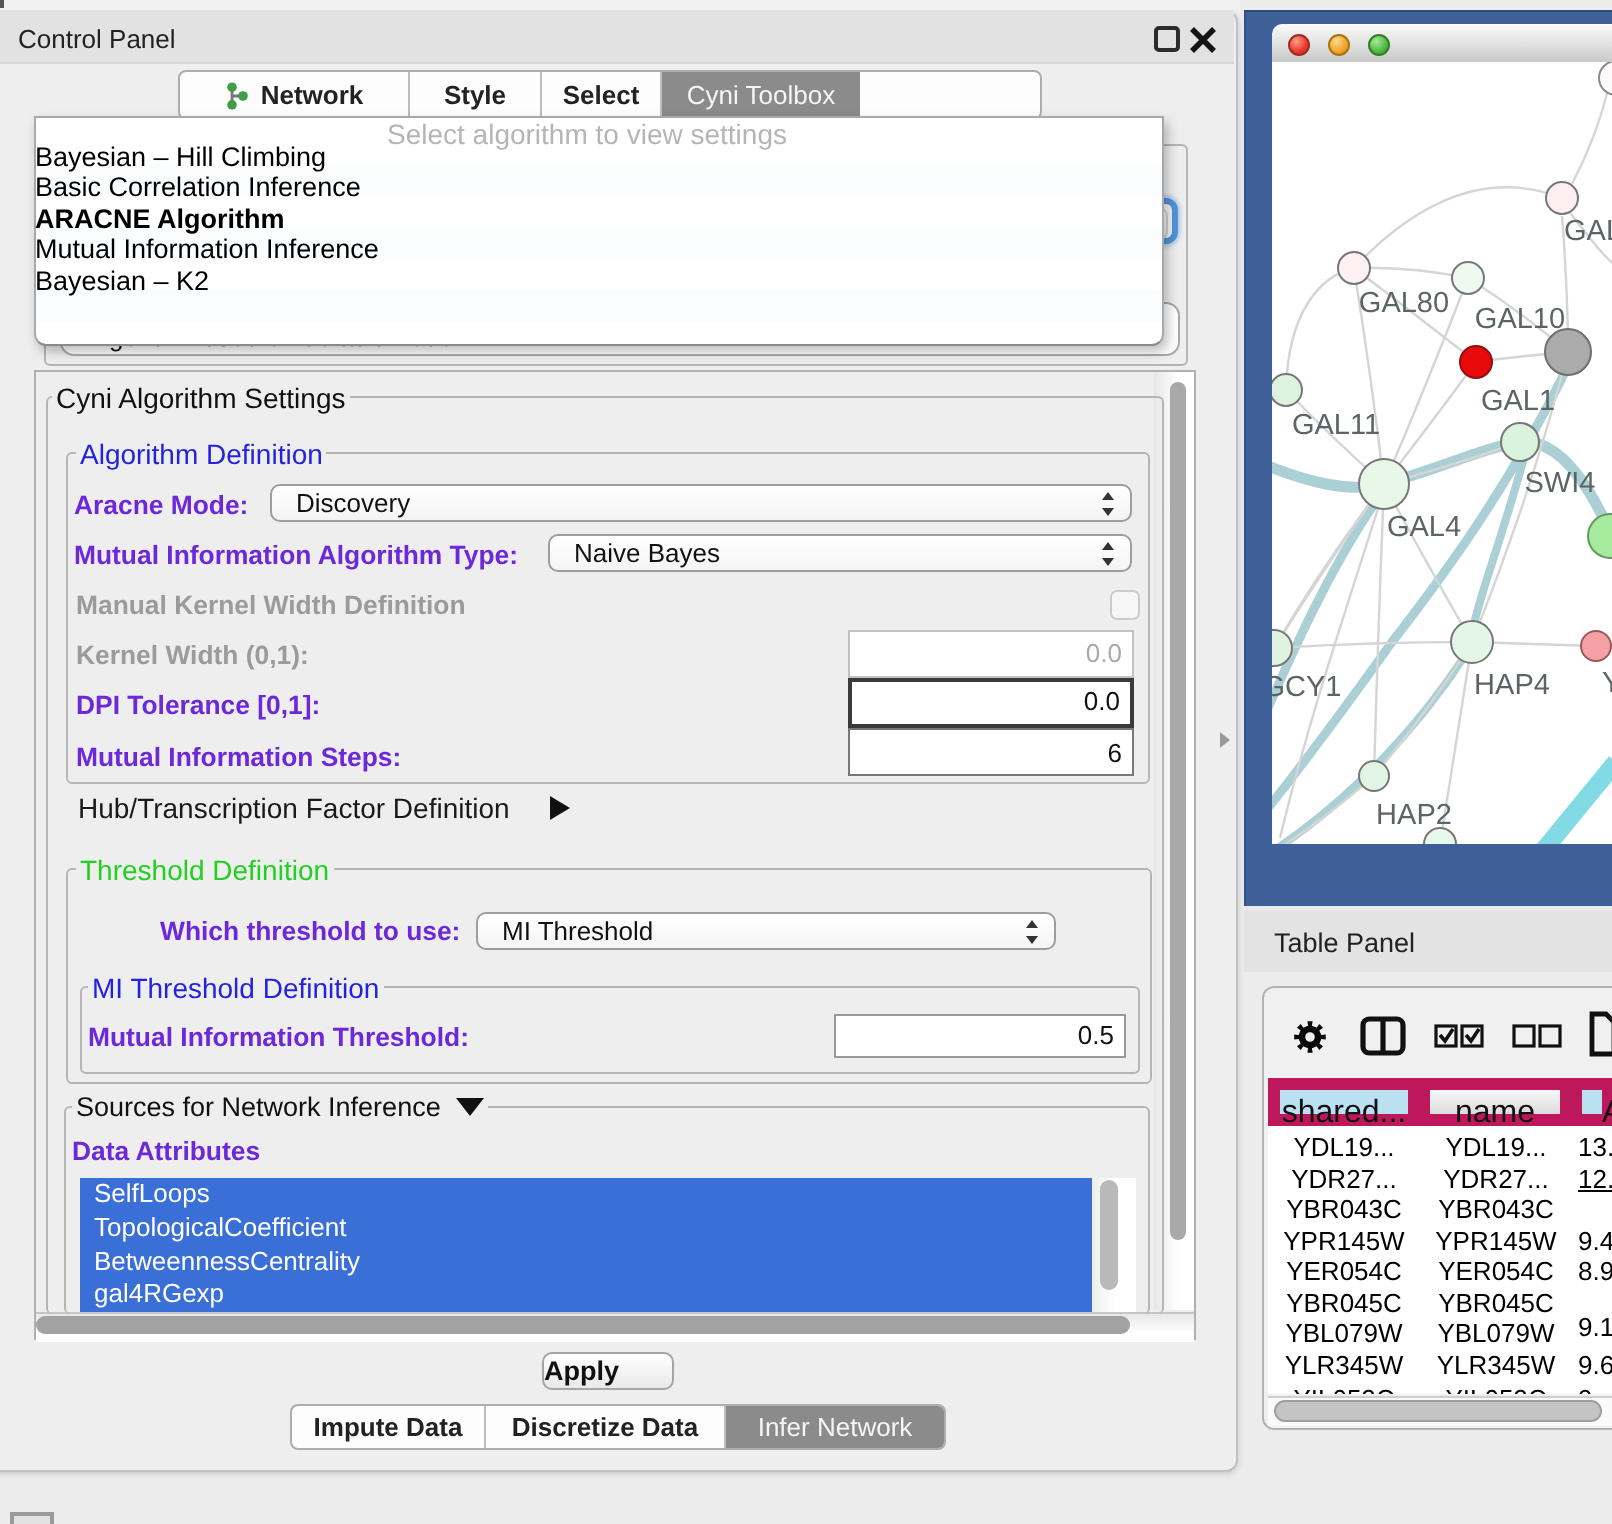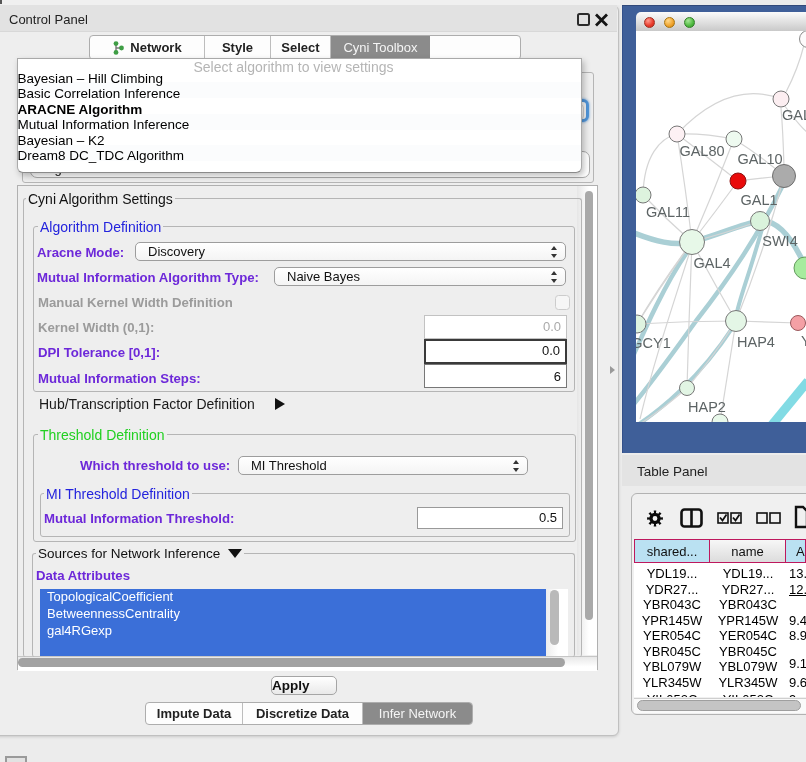--- a/index.html
+++ b/index.html
@@ -39,22 +39,22 @@
   font-size:13.5px;font-weight:700;color:#111;text-align:left;}
 
 #netwin{position:absolute;left:622px;top:5px;width:184px;height:448px;background:#3f5f99;border-top:1px solid #31497a;box-sizing:border-box;box-shadow:inset 1px 0 0 #33508a;}
 .light{position:absolute;width:9px;height:9px;border-radius:50%;}
 #netcanvas{position:absolute;left:636px;top:31px;width:170px;height:391px;background:#fff;overflow:hidden;}
 
 #tp-band{position:absolute;left:622px;top:455px;width:184px;height:31px;background:#e3e3e3;}
 #tp-band .t{position:absolute;left:15px;top:9px;font-size:13.5px;color:#222;}
 #tablebox{position:absolute;left:631px;top:493px;width:190px;height:220px;background:#f0f0f0;
   border:1px solid #b2b2b2;border-radius:6px;}
-.th{position:absolute;top:539px;height:24px;border:1px solid #be185d;box-sizing:border-box;
-  font-size:13px;color:#111;text-align:center;line-height:23px;}
+.th{position:absolute;top:539px;height:24px;border:6px solid #be185d;box-sizing:border-box;
+  font-size:16px;color:#111;text-align:center;line-height:23px;}
 .trow{position:absolute;font-size:13px;color:#000;white-space:nowrap;}
 </style>
 </head>
 <body>
 <div id="app">
 
   <div id="cp"></div>
   <div class="abs" style="left:0;top:0;width:620px;height:5px;background:#f0f0f0;"></div>
   <div id="cp-title-band" class="abs" style="left:0;top:5px;width:617px;height:26px;background:#e2e2e2;border-bottom:1px solid #d8d8d8;"></div>
   <div class="abs" style="left:9px;top:11.5px;font-size:13px;color:#222;">Control Panel</div>
@@ -154,20 +154,21 @@
   <div class="lbl" style="left:44px;top:511px;">Mutual Information Threshold:</div>
   <div class="tfield" style="left:417px;top:507px;width:144px;height:20px;border-color:#999;">
       <span class="v">0.5</span>
     </div>
 
   <div class="gbox" style="left:32px;top:553px;width:541px;height:103px;border-bottom:none;">
     <div class="gt" style="left:3px;color:#111;font-size:13.5px;">Sources for Network Inference <span style="display:inline-block;width:0;height:0;border-top:9px solid #111;border-left:7px solid transparent;border-right:7px solid transparent;vertical-align:middle;margin-left:4px;"></span></div>
   </div>
   <div class="lbl" style="left:36px;top:568px;">Data Attributes</div>
   <div id="dlist" style="left:40px;top:589px;width:506px;height:67px;">
+    <div>SelfLoops</div>
       <div>TopologicalCoefficient</div>
       <div>BetweennessCentrality</div>
       <div>gal4RGexp</div>
   </div>
   <div class="abs" style="left:546px;top:589px;width:22px;height:67px;background:linear-gradient(to right,#ededed,#ffffff 55%);"></div>
   <div class="abs" style="left:550px;top:589.5px;width:8.5px;height:55px;background:#b9b9b9;border-radius:5px;"></div>
 
   <div id="apply" style="left:271px;top:676px;width:64px;height:17px;line-height:17px;">Apply</div>
 
   <div class="tabstrip" style="left:145px;top:702px;width:326px;height:21px;">
@@ -179,21 +180,20 @@
   <div id="popup">
     <div class="abs" style="left:0;top:23px;width:100%;height:16px;background:#fbfcfd;"></div>
     <div class="abs" style="left:0;top:55px;width:100%;height:16px;background:#fbfcfd;"></div>
     <div class="abs" style="left:0;top:86px;width:100%;height:16px;background:#fbfcfd;"></div>
     <div class="ph">Select algorithm to view settings</div>
     <div class="it" style="top:11.5px;">Bayesian – Hill Climbing</div>
     <div class="it" style="top:27px;">Basic Correlation Inference</div>
     <div class="it" style="top:42.5px;font-weight:700;">ARACNE Algorithm</div>
     <div class="it" style="top:58px;">Mutual Information Inference</div>
     <div class="it" style="top:73.5px;">Bayesian – K2</div>
-    <div class="it" style="top:89px;">Dream8 DC_TDC Algorithm</div>
   </div>
 
   <div class="abs" style="left:610px;top:366px;width:0;height:0;border-left:5px solid #999;border-top:4px solid transparent;border-bottom:4px solid transparent;"></div>
 
   <div id="netwin"></div>
   <div id="nettitle-holder">
     <div class="abs" style="left:636px;top:12px;width:170px;height:19px;background:linear-gradient(#fbfbfb,#c9c9c9);border-bottom:1px solid #8f8f8f;border-radius:5px 0 0 0;"></div>
     <div class="light" style="left:644px;top:17px;background:radial-gradient(circle at 35% 30%,#ff9c8f,#e8392a 60%,#c22e1f);border:1px solid #9f2d20;"></div>
     <div class="light" style="left:664px;top:17px;background:radial-gradient(circle at 35% 30%,#ffd98c,#f0a32c 60%,#c97f12);border:1px solid #a8740f;"></div>
     <div class="light" style="left:684px;top:17px;background:radial-gradient(circle at 35% 30%,#a8e698,#4fba40 60%,#37922c);border:1px solid #317f28;"></div>

